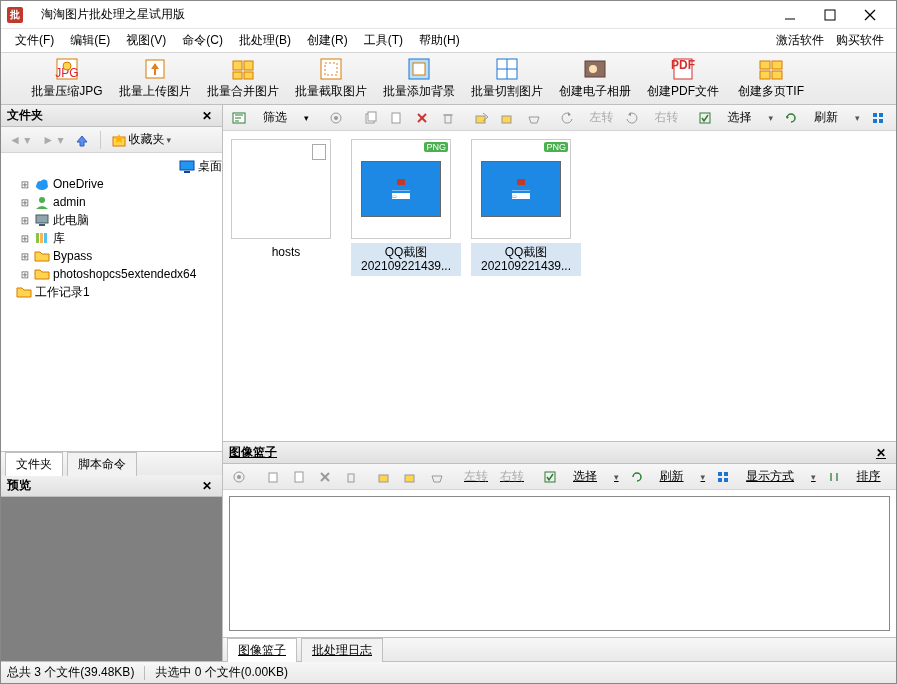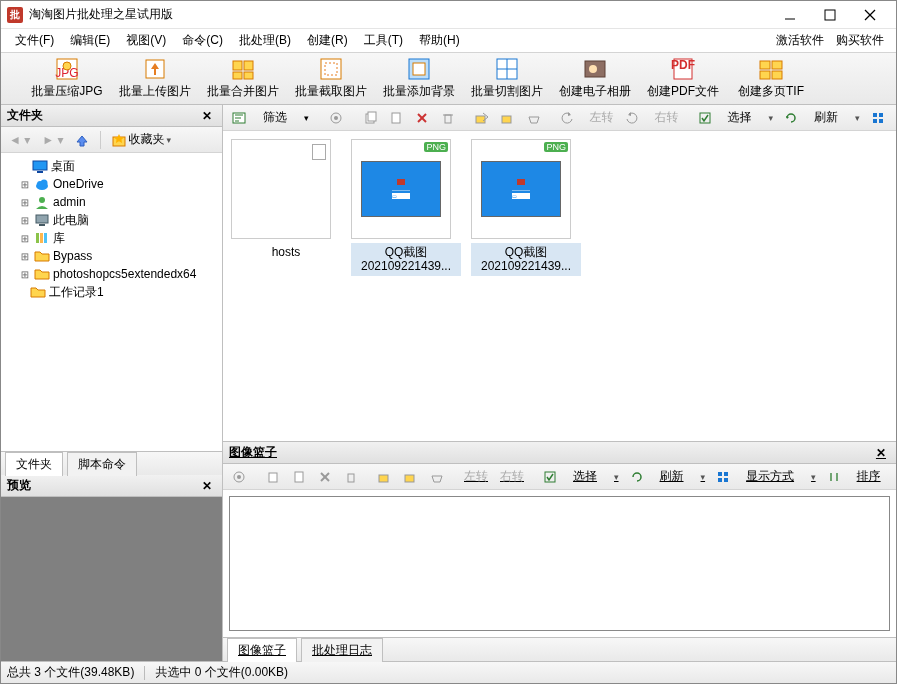--- a/index.html
+++ b/index.html
@@ -1,19 +1,19 @@
 <!DOCTYPE html>
 <html><head>
 <meta charset="utf-8">
 <style>
   * { box-sizing: border-box; margin: 0; padding: 0; font-family: "Microsoft YaHei", "SimSun", sans-serif; font-size: 12px; }
   body { background: #fff; width: 897px; height: 684px; overflow: hidden; display: flex; flex-direction: column; border: 1px solid #888; }
   .titlebar { height: 28px; background: #fff; display: flex; align-items: center; padding: 0 6px; border-bottom: 1px solid #e5e5e5; }
   .titlebar .app-icon { width: 16px; height: 16px; background: #c0392b; color: #fff; font-size: 10px; display: flex; align-items: center; justify-content: center; margin-right: 6px; border-radius: 2px; font-weight: bold;}
-  .titlebar .title { flex: 1; }
+  .titlebar .title { flex: 1; margin-left: 12px; }
   .win-btn { width: 40px; height: 28px; display: flex; align-items: center; justify-content: center; cursor: pointer; }
   .menubar { height: 24px; background: #fff; display: flex; align-items: center; padding: 0 6px; border-bottom: 1px solid #d4d4d4; }
   .menubar .menu-item { padding: 2px 8px; cursor: pointer; }
   .menubar .spacer { flex: 1; }
   .menubar .right-link { padding: 2px 6px; cursor: pointer; color: #000; }
   .main-toolbar { height: 52px; background: linear-gradient(#f7f7f7,#e9e9e9); border-bottom: 1px solid #bfbfbf; display: flex; align-items: center; padding: 2px 24px; gap: 4px; overflow: hidden; text-align: center;}
   .tool-btn { display: flex; flex-direction: column; align-items: center; justify-content: center; width: 84px; height: 48px; cursor: pointer; border: 1px solid transparent; border-radius: 2px;}
   .tool-btn .ticon { width: 24px; height: 24px; margin-bottom: 2px; display:flex; align-items:center; justify-content:center; }
   .tool-btn .tlabel { font-size: 12px; white-space: nowrap; }
   .body-row { flex: 1; display: flex; min-height: 0; }
@@ -204,21 +204,21 @@
       <span class="sep"></span>
       <span class="nav-btn dd-caret">
         <svg width="14" height="14">
             <rect x="1" y="4" width="12" height="9" fill="#ffd54f" stroke="#d77b00"></rect>
             <path d="M7 1 L8.5 4 L12 4.5 L9.5 6.5 L10 10 L7 8.3 L4 10 L4.5 6.5 L2 4.5 L5.5 4 Z" fill="#ffb300"></path>
           </svg>
         <span>收藏夹</span>
       </span>
     </div>
     <div class="tree" id="tree">
-        <div class="tree-node" style="padding-left: 16px;">
+        <div class="tree-node" style="padding-left: 16px; justify-content: flex-end;">
           <span class="twisty blank">·</span>
           <span class="ticon-sm">
             <svg width="16" height="16">
               <rect x="1" y="3" width="14" height="9" fill="#2196f3" stroke="#0d47a1"></rect>
               <rect x="5" y="13" width="6" height="2" fill="#0d47a1"></rect>
             </svg>
           </span>
           <span>桌面</span>
         </div>
         <div class="tree-node" style="padding-left: 18px;">
@@ -274,21 +274,21 @@
         </div>
         <div class="tree-node" style="padding-left: 18px;">
           <span class="twisty">⊞</span>
           <span class="ticon-sm">
             <svg width="16" height="16">
               <path d="M1 4 H6 L8 6 H15 V13 H1 Z" fill="#ffd54f" stroke="#d77b00"></path>
             </svg>
           </span>
           <span>photoshopcs5extendedx64</span>
         </div>
-        <div class="tree-node" style="padding-left: 14px;">
+        <div class="tree-node" style="padding-left: 0;">
           <span class="twisty blank">·</span>
           <span class="ticon-sm">
             <svg width="16" height="16">
               <path d="M1 4 H6 L8 6 H15 V13 H1 Z" fill="#ffd54f" stroke="#d77b00"></path>
             </svg>
           </span>
           <span>工作记录1</span>
         </div>
       </div>
     <div class="tabs-strip">

